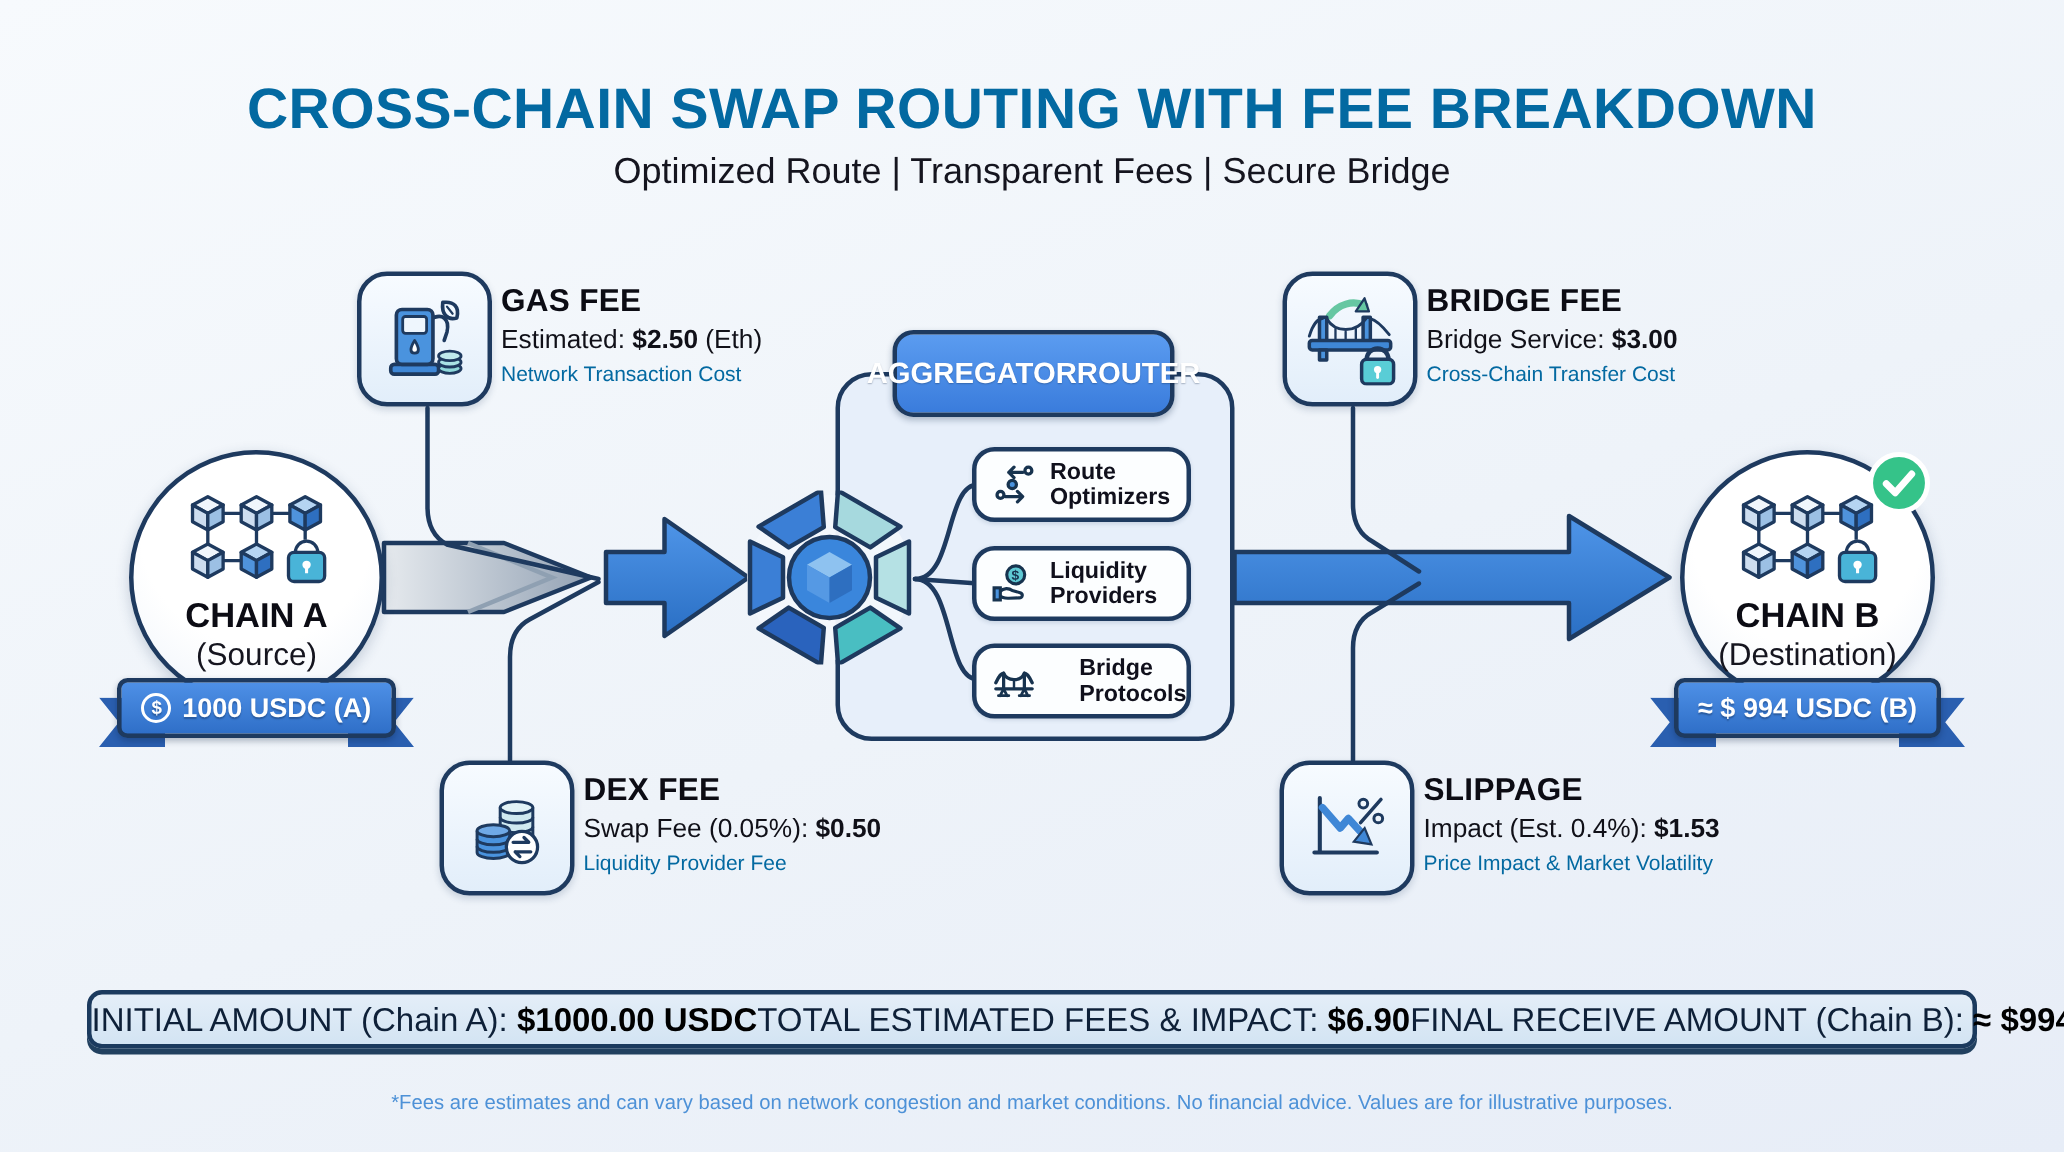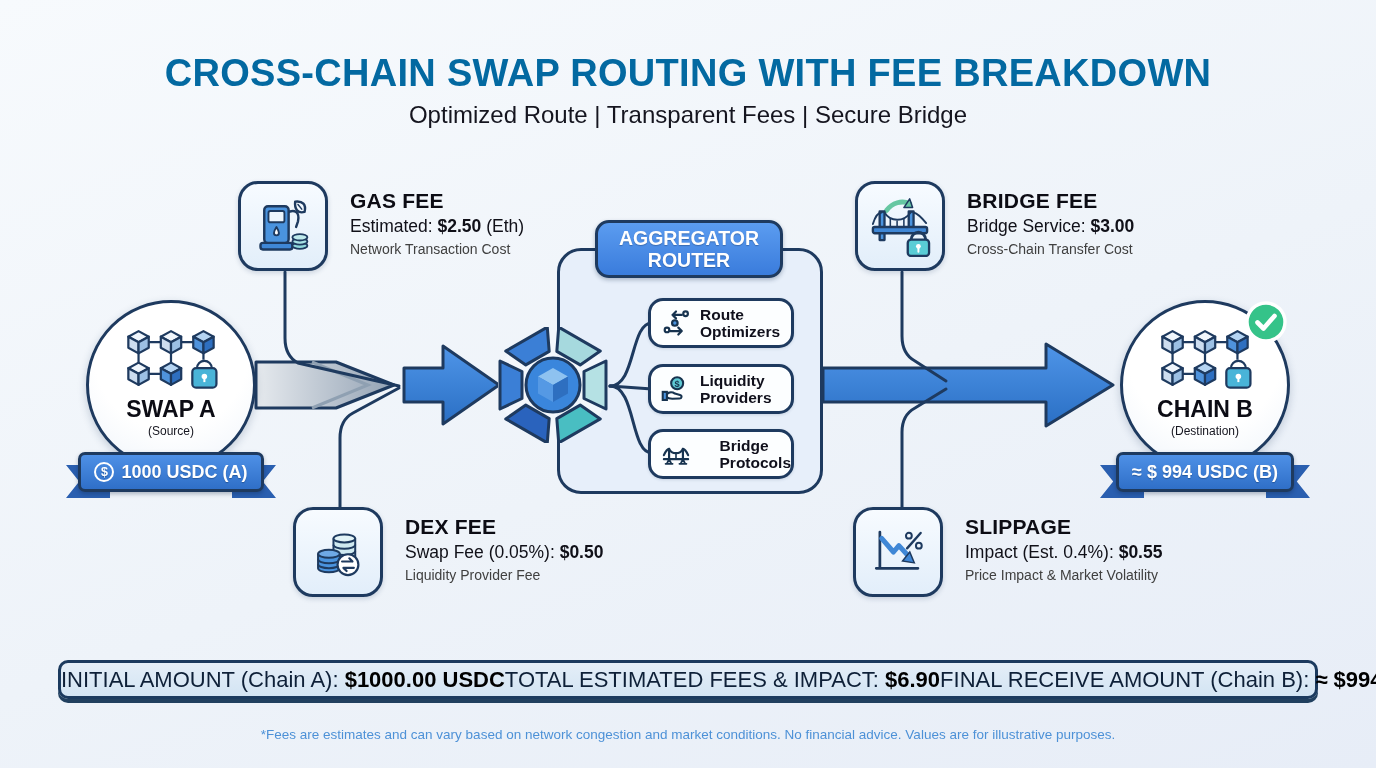--- a/index.html
+++ b/index.html
@@ -9,50 +9,50 @@
     font-family:"Liberation Sans", sans-serif;
     background:linear-gradient(160deg,#f7fafd 0%,#eef3f9 55%,#e7edf7 100%);
   }
   .abs { position:absolute; }
   
   .title { top:52px; left:0; width:100%; text-align:center; font-size:38px; font-weight:bold; color:#0369a1; letter-spacing:.3px; }
   .subtitle { top:101px; left:0; width:100%; text-align:center; font-size:24px; color:#15151f; }
   
   .layer { left:0; top:0; width:1376px; height:768px; pointer-events:none; }
   
-  .fee-card { display:flex; gap:22px; }
+  .fee-card { display:flex; gap:6px; }
   .icon-box { width:90px; height:90px; flex:0 0 90px; border:3.5px solid #1e3a5f; border-radius:20px;
     background:linear-gradient(180deg,#f7fbff,#e2eefa); display:flex; align-items:center; justify-content:center;
     box-shadow:0 2px 5px rgba(30,58,95,.18); }
   .fee-text { padding-top:7px; }
   .fee-title { font-size:21px; font-weight:bold; color:#0c0c14; line-height:26px; letter-spacing:.2px; }
   .fee-line { font-size:17.5px; color:#101018; line-height:25px; }
-  .fee-sub { font-size:14px; color:#404040; line-height:20px; }
+  .fee-sub { font-size:14px; color:#0369a1; line-height:20px; }
   
   .chain { width:170px; height:170px; border-radius:50%; border:3.5px solid #1e3a5f; text-align:center;
     background:radial-gradient(circle at 50% 30%, #ffffff 55%, #edf3fa); box-shadow:0 3px 9px rgba(30,58,95,.22); }
   .chain-name { font-size:23px; font-weight:bold; color:#0c0c14; margin-top:1px; }
-  .chain-role { font-size:12px; color:#15151f; margin-top:1px; }
+  .chain-role { font-size:21px; color:#15151f; margin-top:1px; }
   .badge-check { left:120px; top:-4px; width:46px; height:46px; }
   
   .ribbon { width:214px; height:52px; display:flex; justify-content:center; }
   .wing { position:absolute; top:13px; width:44px; height:33px; background:#2a5fb0; }
   .wing.l { left:2px;  clip-path:polygon(0 0,100% 0,100% 100%,0 100%,30% 50%); }
   .wing.r { right:2px; clip-path:polygon(0 0,100% 0,70% 50%,100% 100%,0 100%); }
   .banner { position:relative; height:40px; min-width:172px; padding:0 13px; border:3px solid #1e3a5f; border-radius:7px;
     background:linear-gradient(180deg,#4e90e6,#2f6fc8); color:#fff; font-weight:bold; font-size:18px;
     display:flex; align-items:center; justify-content:center; gap:7px; box-shadow:0 2px 4px rgba(10,30,60,.3);
     text-shadow:0 1px 1px rgba(10,30,60,.35); white-space:nowrap; }
   .coin { display:inline-flex; width:20px; height:20px; border:2px solid #fff; border-radius:50%;
     font-size:12.5px; font-weight:bold; align-items:center; justify-content:center; }
   
   .agg-box { left:557px; top:248px; width:266px; height:246px; border:3.5px solid #1e3a5f; border-radius:24px; background:#e7effa; }
   .agg-header { left:595px; top:220px; width:188px; height:58px; border:3.5px solid #1e3a5f; border-radius:14px;
     background:linear-gradient(180deg,#5b9cf0,#3a7cdc); color:#fff; font-weight:bold; font-size:19.5px; line-height:22px;
-    display:flex; flex-direction:column; align-items:center; justify-content:center; text-align:center;
+    display:flex; flex-direction:row; align-items:center; justify-content:center; text-align:center;
     box-shadow:0 2px 4px rgba(20,45,80,.3); text-shadow:0 1px 1px rgba(10,30,60,.3); }
   .agg-item { width:146px; height:50px; border:3px solid #1e3a5f; border-radius:15px; background:#fcfeff;
     display:flex; align-items:center; gap:9px; padding-left:10px; box-shadow:0 1px 3px rgba(30,58,95,.15); }
   .agg-item-label { font-size:15.5px; font-weight:bold; color:#10101c; line-height:17.5px; }
   
   .summary { left:58px; top:660px; width:1260px; height:39px; border:3px solid #1b3a5e; border-radius:10px;
     background:linear-gradient(180deg,#e4eef8,#d3e4f3); box-shadow:0 4px 0 #21405f; display:flex; align-items:center; }
   .seg { text-align:center; font-size:22px; color:#0e2038; white-space:nowrap; }
   .seg b { color:#000; }
   .sdiv { width:3px; height:25px; background:#1b3a5e; }
@@ -202,21 +202,21 @@
         <path d="M14,17 L27,32 L33,25 L44,37" stroke="#3f87d6" stroke-width="5.5" stroke-linejoin="round"></path>
         <polygon points="50,44 37,42 45,32" fill="#3f87d6" stroke-width="1.6"></polygon>
         <circle cx="44" cy="14" r="3.2" stroke-width="2.2"></circle>
         <circle cx="55" cy="25" r="3.2" stroke-width="2.2"></circle>
         <path d="M57,11 L42,28" stroke-width="2.6"></path>
       </g>
     </svg>
   </div>
   <div class="fee-text">
     <div class="fee-title">SLIPPAGE</div>
-    <div class="fee-line"><span>Impact (Est. 0.4%): </span><b>$0.55</b></div>
+    <div class="fee-line"><span>Impact (Est. 0.4%): </span><b>$1.53</b></div>
     <div class="fee-sub">Price Impact &amp; Market Volatility</div>
   </div>
 </div>
 
 <div class="abs chain" style="left:86px; top:300px;">
   <svg width="102" height="66" viewBox="0 0 110 70" style="margin-top:22px;">
     <g stroke="#1e3a5f" stroke-width="2.4" stroke-linejoin="round">
       <path d="M31,18 H44 M66,18 H79 M20,30 V40 M55,30 V40 M31,52 H44 M90,30 V37" fill="none"></path>
       <g>
           <path d="M20,6 l11,6 l-11,6 l-11,-6 Z" fill="#f0f6fc"></path>
@@ -242,21 +242,21 @@
           <path d="M55,40 l11,6 l-11,6 l-11,-6 Z" fill="#b5d4f2"></path>
           <path d="M44,46 l11,6 v12 l-11,-6 Z" fill="#4f93dc"></path>
           <path d="M66,46 l-11,6 v12 l11,-6 Z" fill="#2e6fc0"></path>
         </g>
       <path d="M83,46 a8,8 0 0 1 16,0" fill="none"></path>
       <rect x="78" y="46" width="26" height="21" rx="4" fill="#49b4d8"></rect>
       <circle cx="91" cy="55" r="3" fill="#fff" stroke="none"></circle>
         <path d="M91,57 V61" stroke="#fff" stroke-width="2.2"></path>
     </g>
   </svg>
-  <div class="chain-name">SWAP A</div>
+  <div class="chain-name">CHAIN A</div>
   <div class="chain-role">(Source)</div>
 </div>
 
 <div class="abs chain" style="left:1120px; top:300px;">
   <svg width="102" height="66" viewBox="0 0 110 70" style="margin-top:22px;">
     <g stroke="#1e3a5f" stroke-width="2.4" stroke-linejoin="round">
       <path d="M31,18 H44 M66,18 H79 M20,30 V40 M55,30 V40 M31,52 H44 M90,30 V37" fill="none"></path>
       <g>
           <path d="M20,6 l11,6 l-11,6 l-11,-6 Z" fill="#f0f6fc"></path>
           <path d="M9,12 l11,6 v12 l-11,-6 Z" fill="#cdddef"></path>

